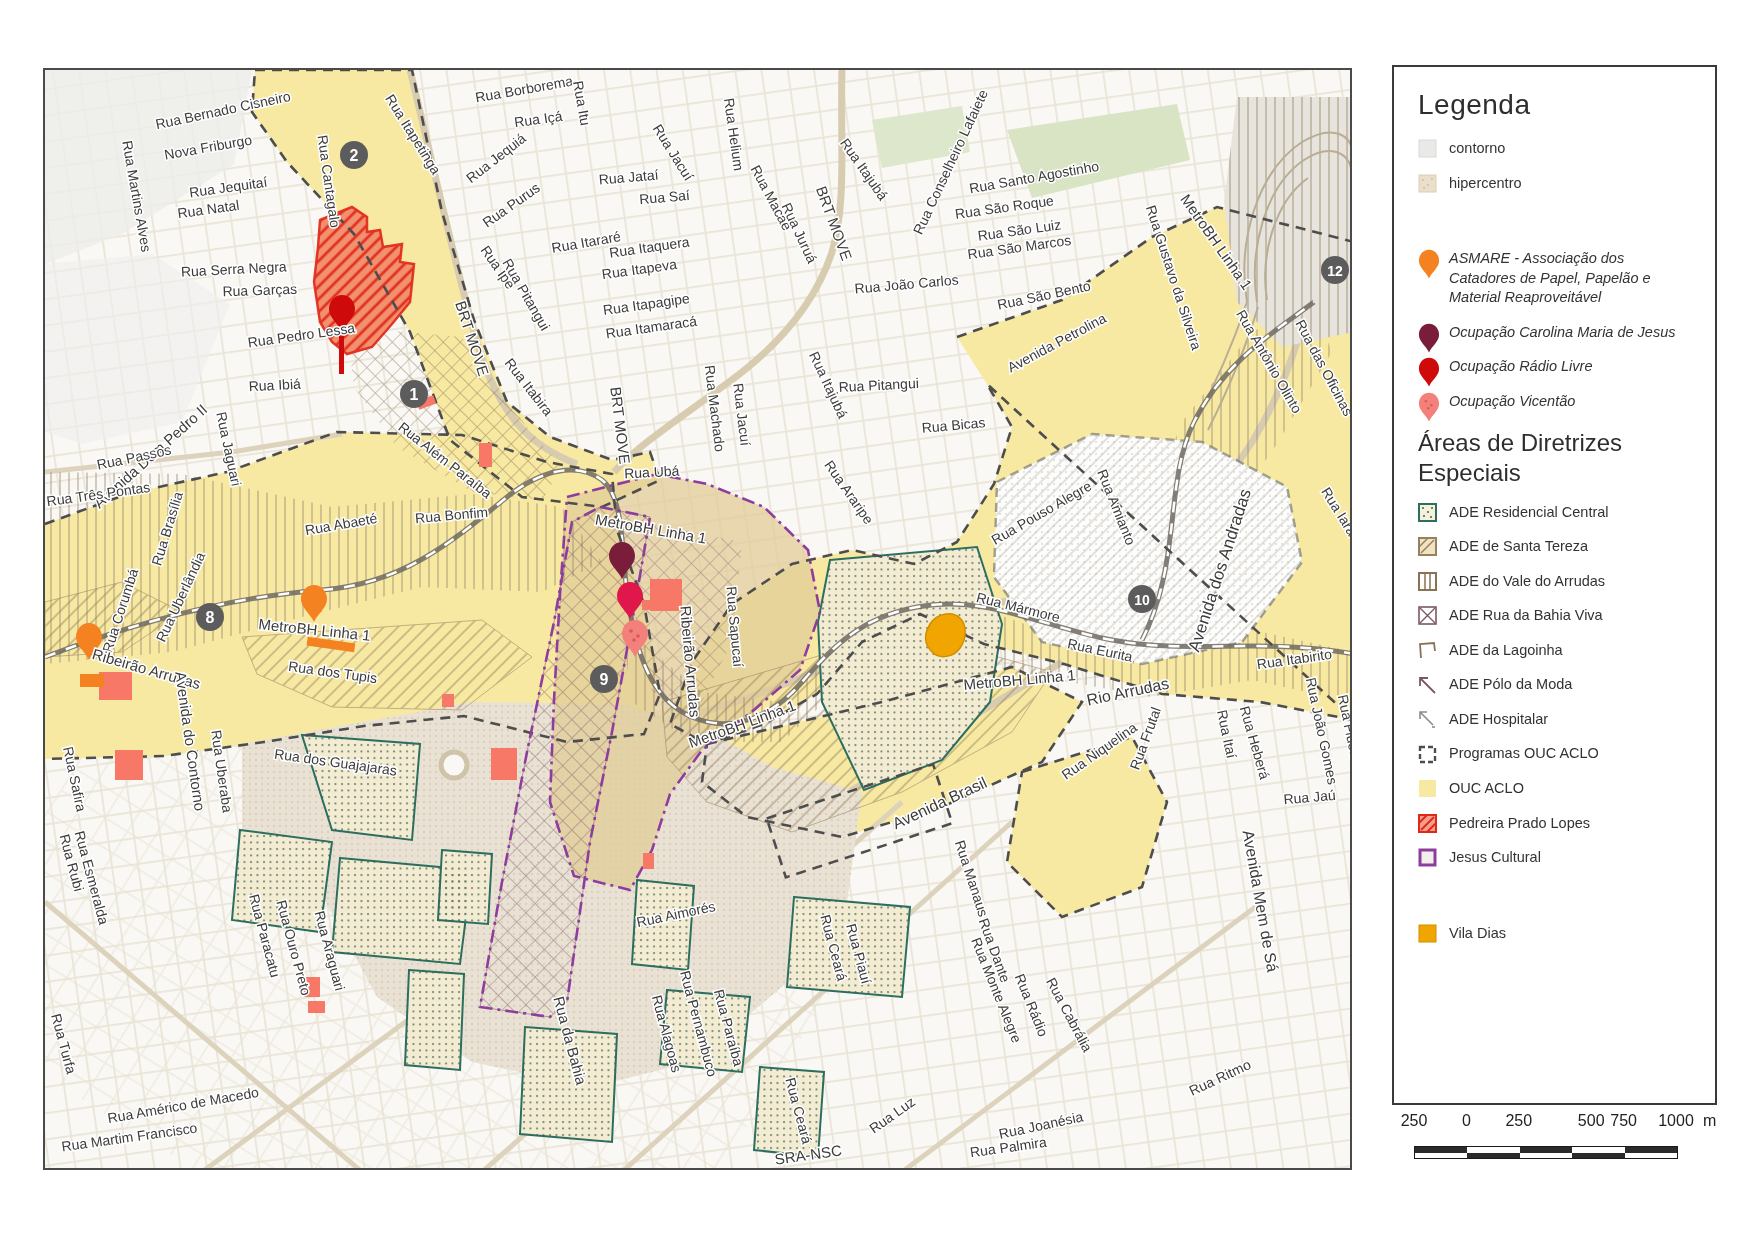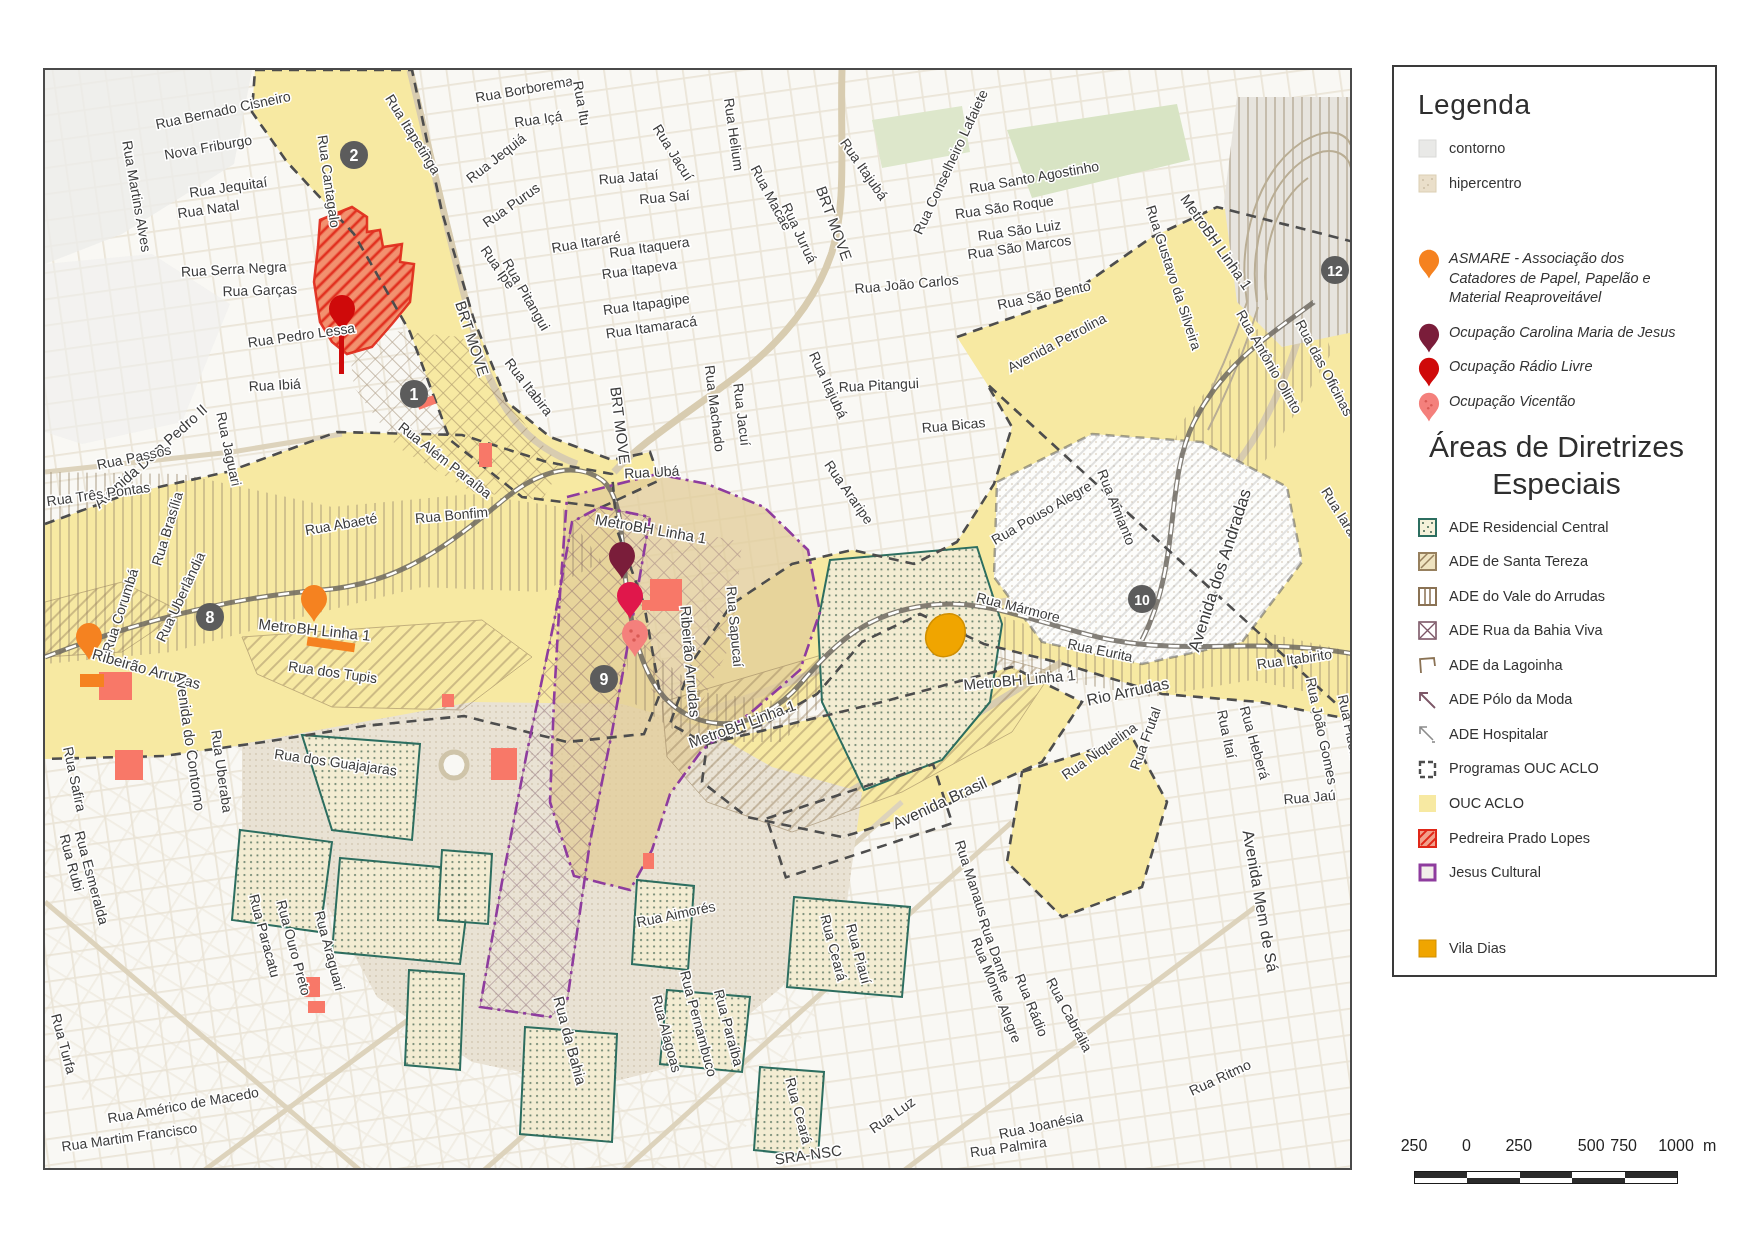--- a/index.html
+++ b/index.html
@@ -10,32 +10,32 @@
   
   #map-frame{
     position:absolute;left:43px;top:68px;width:1309px;height:1102px;
     border:2px solid #4a4a4a;background:#f9f8f4;overflow:hidden;box-sizing:border-box;
   }
   #map-frame svg{display:block;}
   text.map-label{paint-order:stroke;stroke:#ffffff;stroke-width:3px;fill:#3c3c3c;font-weight:500;}
   text.badge-num{fill:#ffffff;font-weight:bold;}
   
   #legend{
-    position:absolute;left:1392px;top:65px;width:325px;height:912px;box-sizing:border-box;
+    position:absolute;left:1392px;top:65px;width:325px;height:1040px;box-sizing:border-box;
     border:2px solid #3a3a3a;background:#ffffff;padding:22px 20px 18px 24px;
   }
   #legend h1{font-size:28px;font-weight:400;margin:0 0 18px 0;color:#2e2e2e;letter-spacing:0.5px;}
-  #legend h2{font-size:30px;font-weight:400;margin:16px 0 10px 0;color:#2e2e2e;line-height:1.25;text-align:center;}
+  #legend h2{font-size:24px;font-weight:400;margin:16px 0 10px 0;color:#2e2e2e;line-height:1.25;}
   .leg-row{display:flex;align-items:center;gap:12px;margin:15px 0;}
   .leg-row.multiline{align-items:flex-start;font-style:italic;}
   .leg-label{font-size:14.5px;line-height:1.35;color:#333;}
   .leg-swatch{flex:0 0 auto;width:19px;height:19px;}
   .leg-gap{height:26px;}
   
-  #scalebar{position:absolute;left:1398px;top:1125px;width:345px;height:70px;}
+  #scalebar{position:absolute;left:1398px;top:1100px;width:345px;height:70px;}
   #scalebar .sb-num{position:absolute;top:12px;font-size:16px;color:#222;transform:translateX(-50%);}
   #scalebar .sb-unit{position:absolute;top:12px;font-size:16px;color:#222;}
   #scalebar .sb-bar{
     position:absolute;left:16px;top:46px;width:262px;height:11px;
     border:1.5px solid #1a1a1a;box-sizing:content-box;
   }
   .sb-cell{position:absolute;height:5.5px;}
 </style>
 </head>
 <body>

